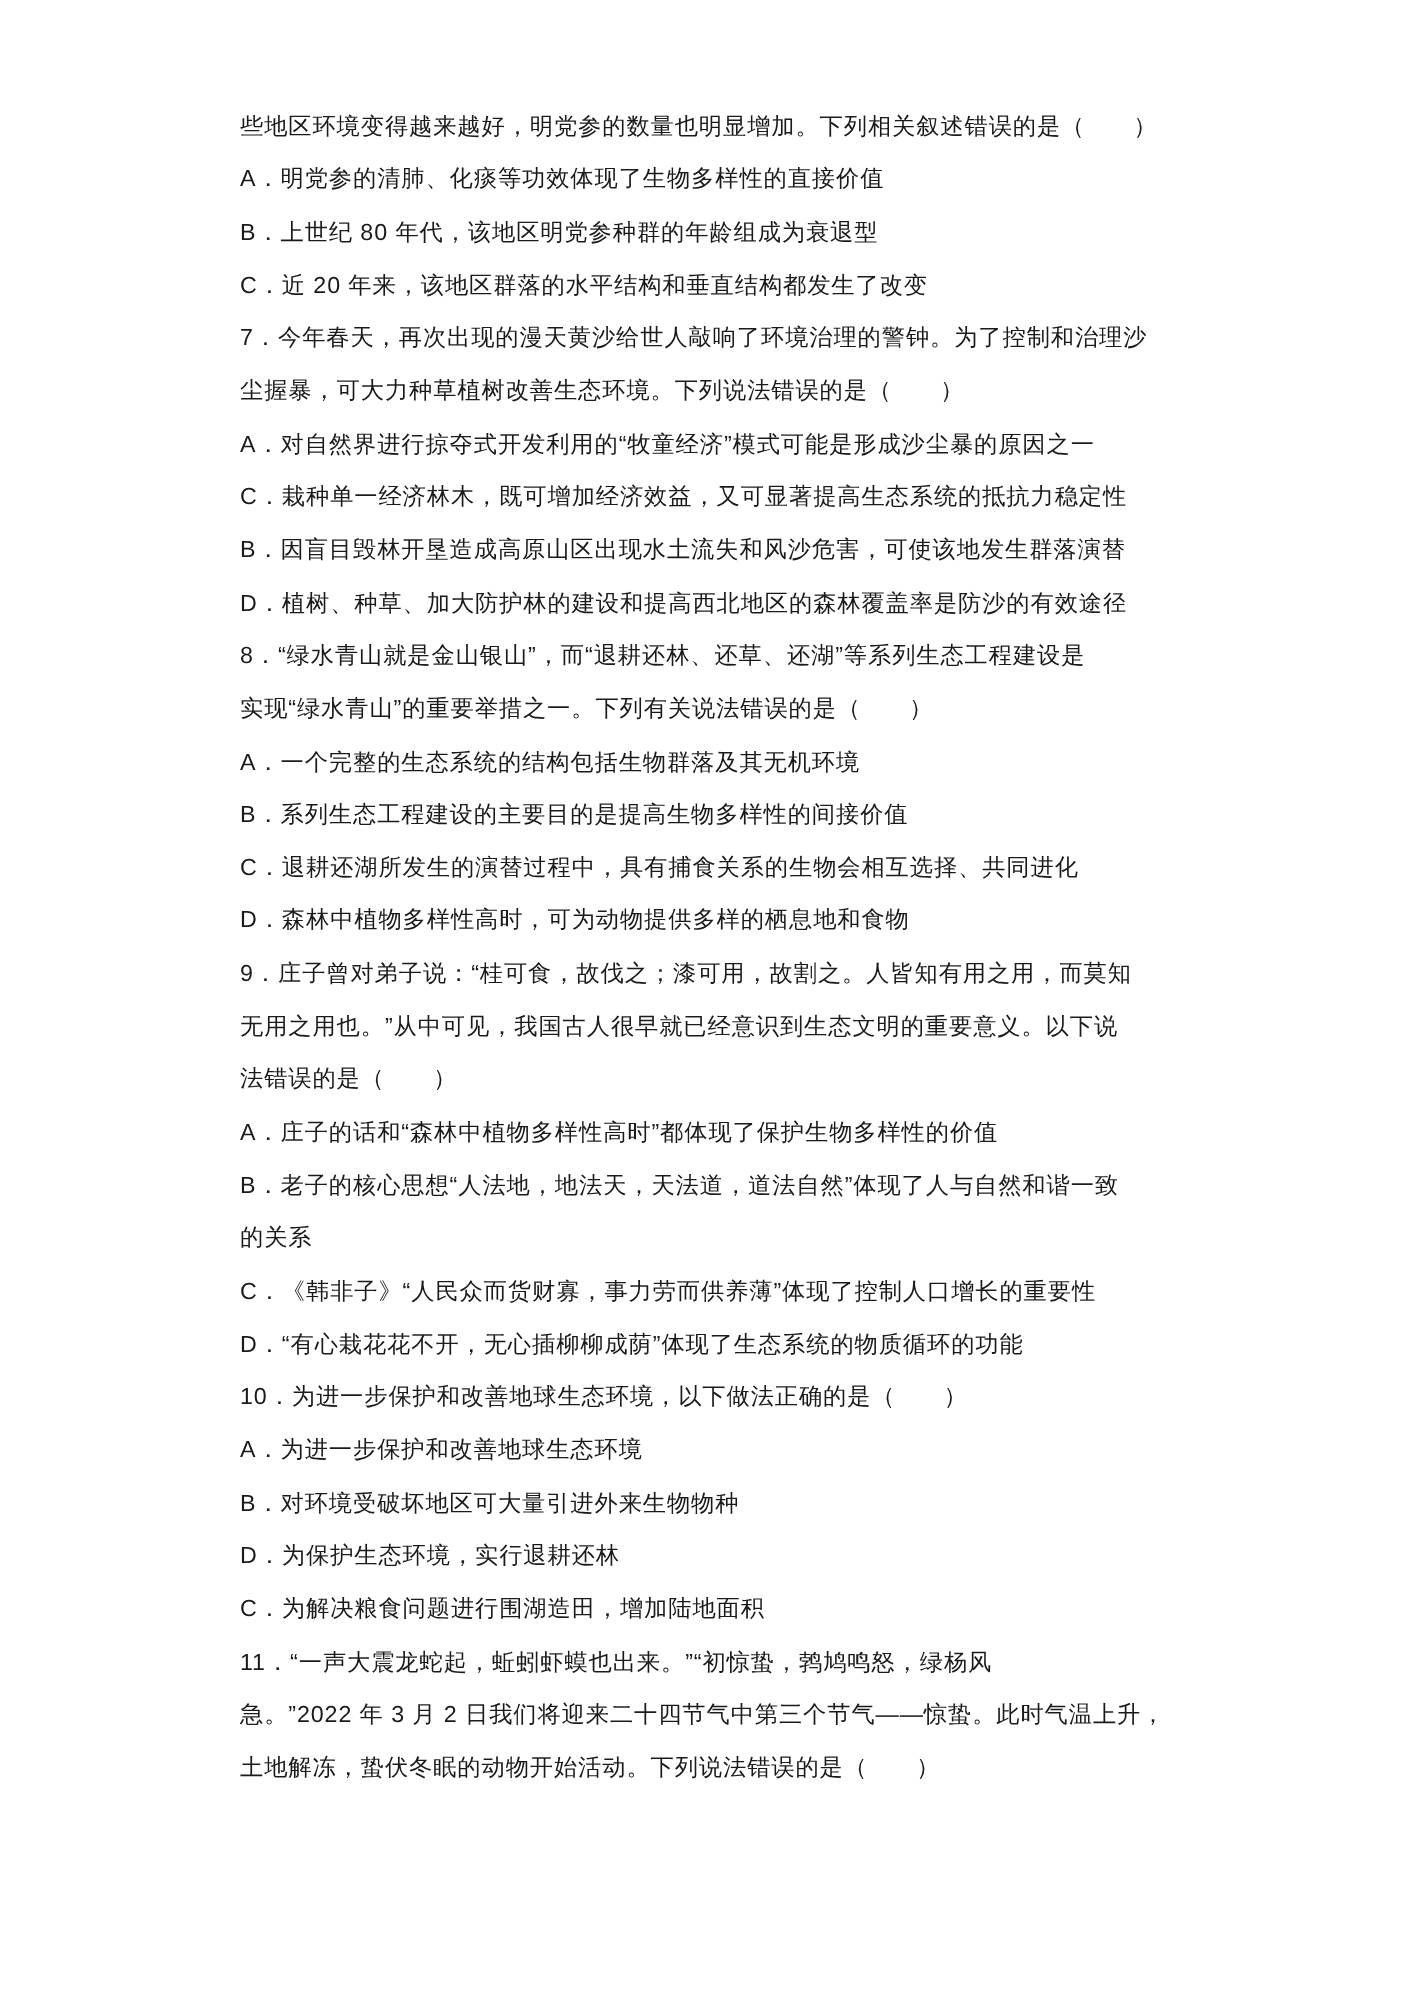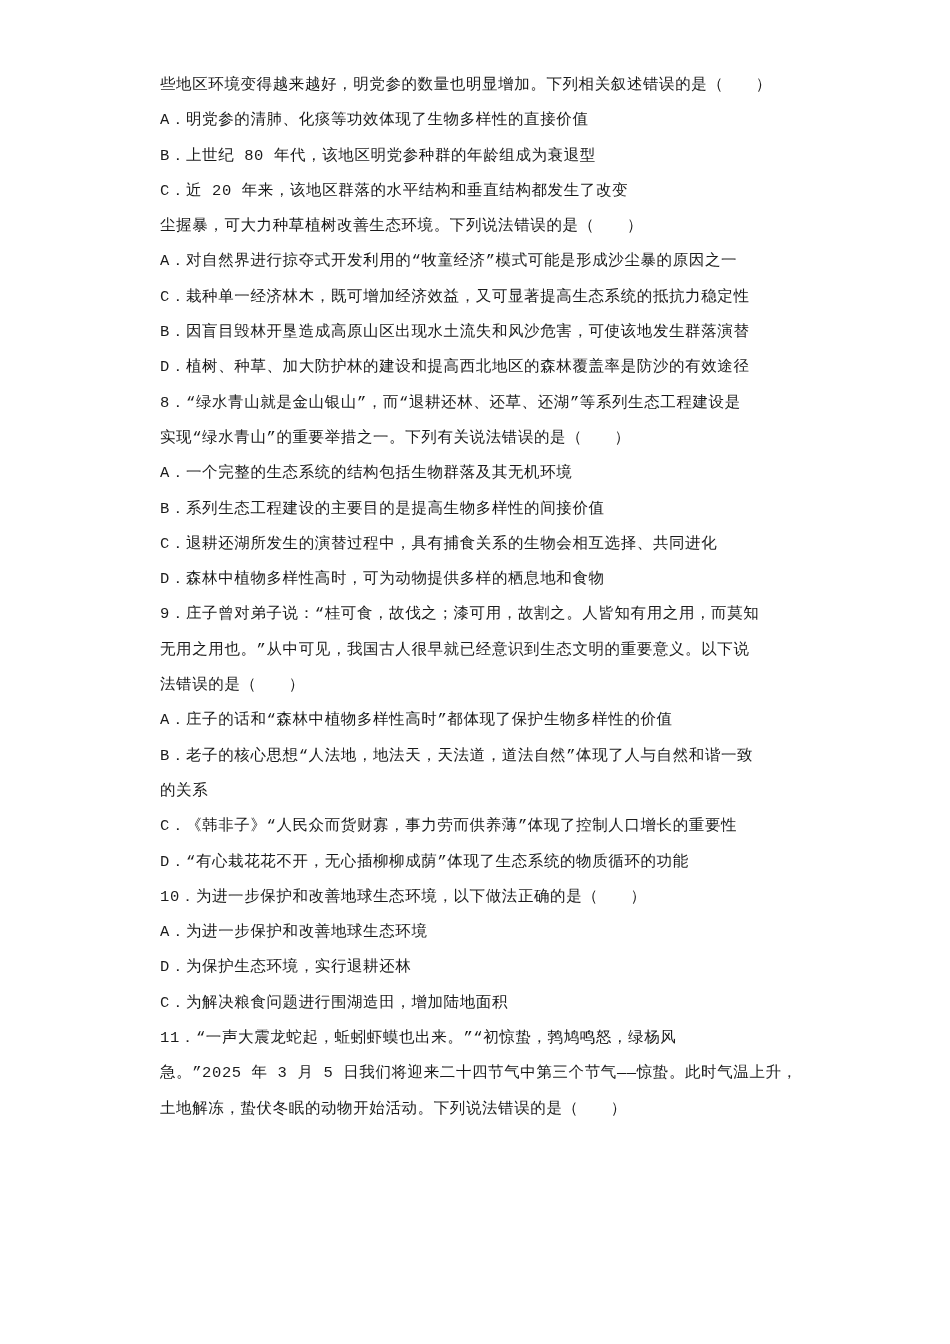--- a/index.html
+++ b/index.html
@@ -1,32 +1,33 @@
 <!DOCTYPE html>
 <html><head>
 <meta charset="utf-8">
 <style>
   html, body { margin: 0; padding: 0; background: #ffffff; }
   body { width: 950px; height: 1344px; position: relative; overflow: hidden; }
   .page {
     position: absolute; left: 160px; top: 72px; width: 640px;
-    font-family: Liberation Mono, monospace;
+    font-family: Liberation Sans, sans-serif;
     font-size: 15.5px; color: #1a1a1a;
   }
   .line { height: 35.3px; line-height: 26px; white-space: nowrap; letter-spacing: 0.6px; }
 </style>
 </head>
 <body>
 
 <div class="page">
   <div class="line">些地区环境变得越来越好，明党参的数量也明显增加。下列相关叙述错误的是（　　）</div>
   <div class="line">A．明党参的清肺、化痰等功效体现了生物多样性的直接价值</div>
   <div class="line">B．上世纪 80 年代，该地区明党参种群的年龄组成为衰退型</div>
   <div class="line">C．近 20 年来，该地区群落的水平结构和垂直结构都发生了改变</div>
 
+  <div class="line">7．今年春天，再次出现的漫天黄沙给世人敲响了环境治理的警钟。为了控制和治理沙</div>
   <div class="line">尘握暴，可大力种草植树改善生态环境。下列说法错误的是（　　）</div>
   <div class="line">A．对自然界进行掠夺式开发利用的“牧童经济”模式可能是形成沙尘暴的原因之一</div>
   <div class="line">C．栽种单一经济林木，既可增加经济效益，又可显著提高生态系统的抵抗力稳定性</div>
   <div class="line">B．因盲目毁林开垦造成高原山区出现水土流失和风沙危害，可使该地发生群落演替</div>
   <div class="line">D．植树、种草、加大防护林的建设和提高西北地区的森林覆盖率是防沙的有效途径</div>
 
   <div class="line">8．“绿水青山就是金山银山”，而“退耕还林、还草、还湖”等系列生态工程建设是</div>
   <div class="line">实现“绿水青山”的重要举措之一。下列有关说法错误的是（　　）</div>
   <div class="line">A．一个完整的生态系统的结构包括生物群落及其无机环境</div>
   <div class="line">B．系列生态工程建设的主要目的是提高生物多样性的间接价值</div>
@@ -37,19 +38,20 @@
   <div class="line">无用之用也。”从中可见，我国古人很早就已经意识到生态文明的重要意义。以下说</div>
   <div class="line">法错误的是（　　）</div>
   <div class="line">A．庄子的话和“森林中植物多样性高时”都体现了保护生物多样性的价值</div>
   <div class="line">B．老子的核心思想“人法地，地法天，天法道，道法自然”体现了人与自然和谐一致</div>
   <div class="line">的关系</div>
   <div class="line">C．《韩非子》“人民众而货财寡，事力劳而供养薄”体现了控制人口增长的重要性</div>
   <div class="line">D．“有心栽花花不开，无心插柳柳成荫”体现了生态系统的物质循环的功能</div>
 
   <div class="line">10．为进一步保护和改善地球生态环境，以下做法正确的是（　　）</div>
   <div class="line">A．为进一步保护和改善地球生态环境</div>
+  <div class="line">B．对环境受破坏地区可大量引进外来生物物种</div>
   <div class="line">D．为保护生态环境，实行退耕还林</div>
   <div class="line">C．为解决粮食问题进行围湖造田，增加陆地面积</div>
 
   <div class="line">11．“一声大震龙蛇起，蚯蚓虾蟆也出来。”“初惊蛰，鹁鸠鸣怒，绿杨风</div>
-  <div class="line">急。”2025 年 3 月 5 日我们将迎来二十四节气中第三个节气——惊蛰。此时气温上升，</div>
+  <div class="line">急。”2022 年 3 月 2 日我们将迎来二十四节气中第三个节气——惊蛰。此时气温上升，</div>
   <div class="line">土地解冻，蛰伏冬眠的动物开始活动。下列说法错误的是（　　）</div>
 </div>
 
 </body></html>

